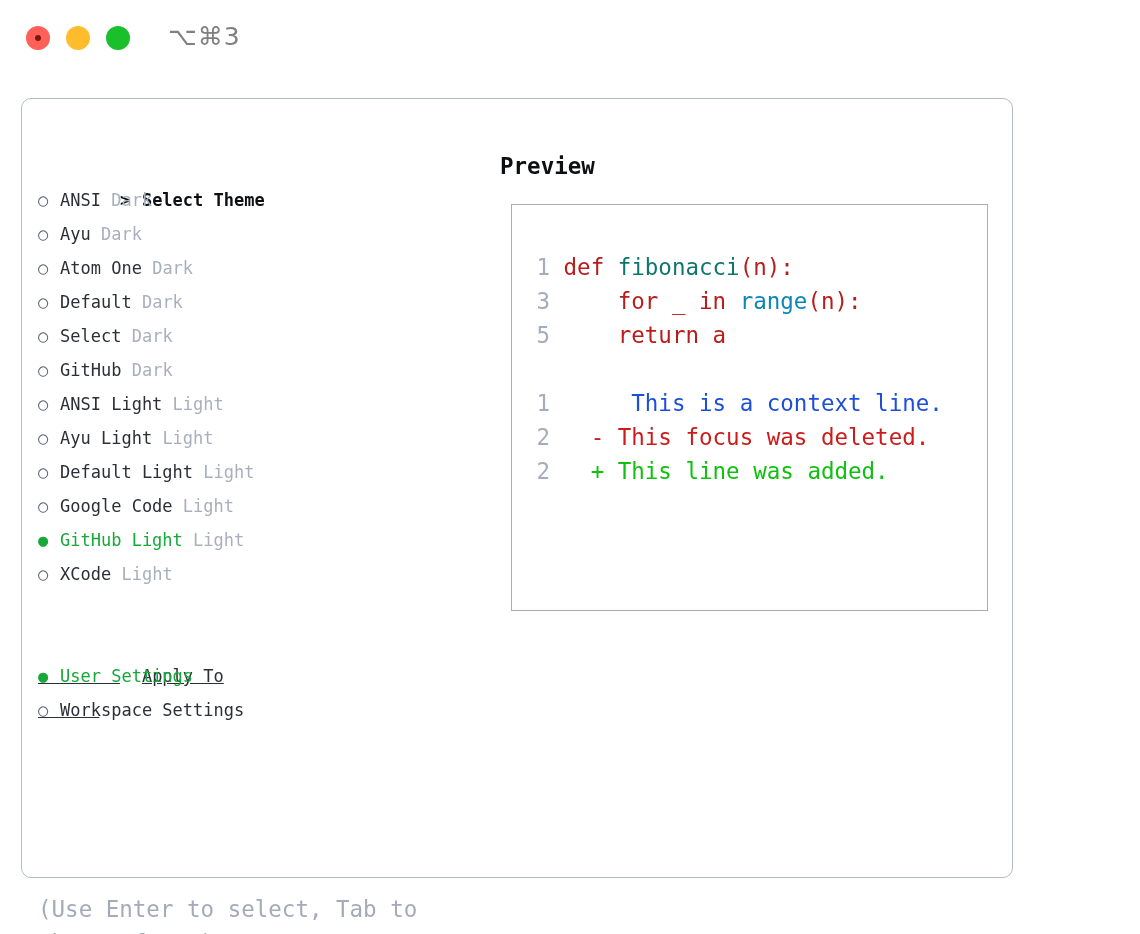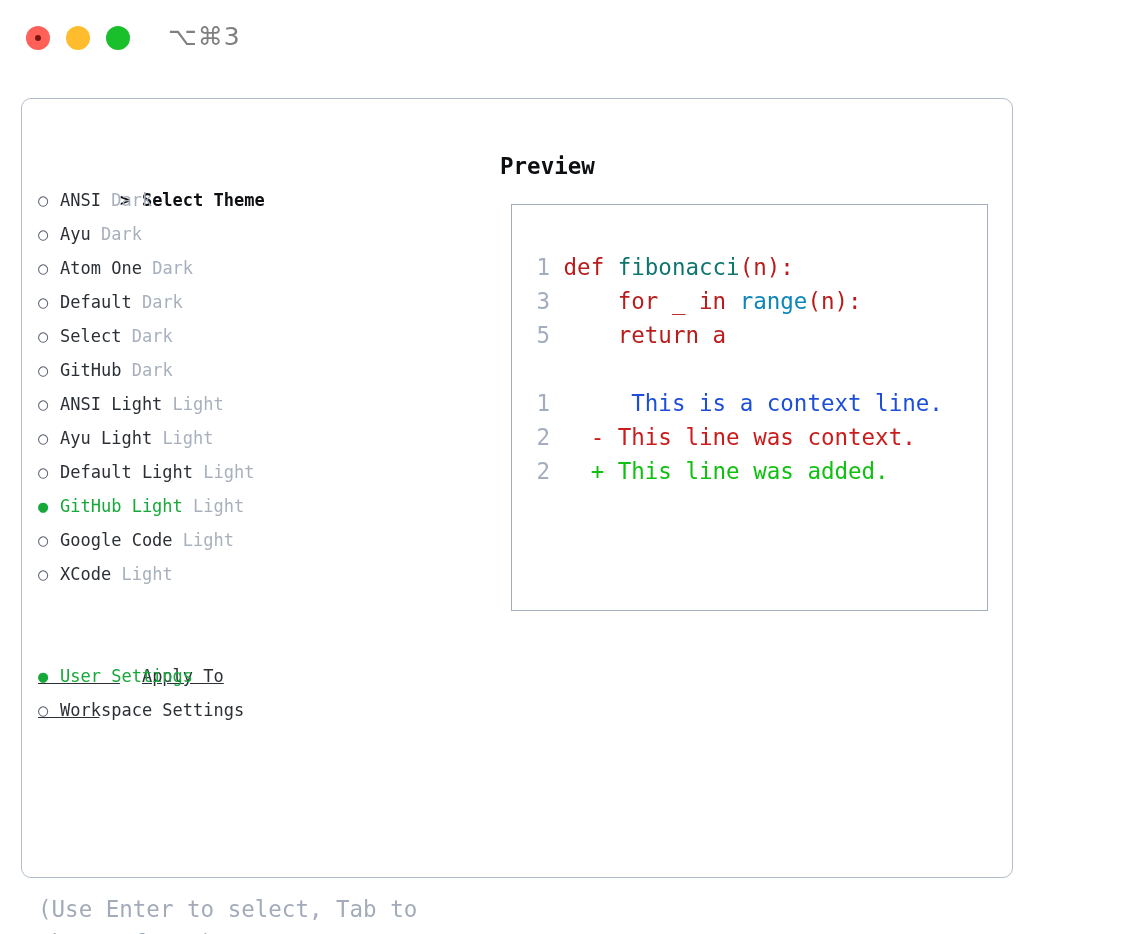--- a/index.html
+++ b/index.html
@@ -206,22 +206,22 @@
       <div id="theme-list">
           <div class="row"><span class="marker dot-hollow">○</span><span class="name">ANSI</span><span> </span><span class="tag">Dark</span></div>
           <div class="row"><span class="marker dot-hollow">○</span><span class="name">Ayu</span><span> </span><span class="tag">Dark</span></div>
           <div class="row"><span class="marker dot-hollow">○</span><span class="name">Atom One</span><span> </span><span class="tag">Dark</span></div>
           <div class="row"><span class="marker dot-hollow">○</span><span class="name">Default</span><span> </span><span class="tag">Dark</span></div>
           <div class="row"><span class="marker dot-hollow">○</span><span class="name">Select</span><span> </span><span class="tag">Dark</span></div>
           <div class="row"><span class="marker dot-hollow">○</span><span class="name">GitHub</span><span> </span><span class="tag">Dark</span></div>
           <div class="row"><span class="marker dot-hollow">○</span><span class="name">ANSI Light</span><span> </span><span class="tag">Light</span></div>
           <div class="row"><span class="marker dot-hollow">○</span><span class="name">Ayu Light</span><span> </span><span class="tag">Light</span></div>
           <div class="row"><span class="marker dot-hollow">○</span><span class="name">Default Light</span><span> </span><span class="tag">Light</span></div>
+          <div class="row"><span class="marker dot-hollow">○</span><span class="name">Google Code</span><span> </span><span class="tag">Light</span></div>
           <div class="row selected"><span class="marker dot-filled">●</span><span class="name">GitHub Light</span><span> </span><span class="tag">Light</span></div>
-          <div class="row"><span class="marker dot-hollow">○</span><span class="name">Google Code</span><span> </span><span class="tag">Light</span></div>
           <div class="row"><span class="marker dot-hollow">○</span><span class="name">XCode</span><span> </span><span class="tag">Light</span></div>
         </div>
 
       <div class="spacer-row"></div>
 
       <div class="row section-row">
         <span class="marker"> </span><span>Apply To</span>
       </div>
       <div id="apply-to-list">
           <div class="row selected"><span class="marker dot-filled">●</span><span class="name">User Settings</span></div>
@@ -238,20 +238,20 @@
     <div class="preview-box">
       <div class="code-area">
         <div id="code-lines">
             <div class="code-line"><span class="gutter">1</span> <span class="tok-plain">def </span><span class="tok-func">fibonacci</span><span class="tok-plain">(n):</span></div>
             <div class="code-line"><span class="gutter">3</span> <span class="tok-plain">    for _ in </span><span class="tok-builtin">range</span><span class="tok-plain">(n):</span></div>
             <div class="code-line"><span class="gutter">5</span> <span class="tok-plain">    return a</span></div>
           </div>
         <div class="gap-line"></div>
         <div id="diff-lines">
             <div class="code-line"><span class="gutter">1</span>   <span class="diff-context"> </span><span class="diff-context">  This is a context line.</span></div>
-            <div class="code-line"><span class="gutter">2</span>   <span class="diff-del">-</span><span class="diff-del"> This line was context.</span></div>
+            <div class="code-line"><span class="gutter">2</span>   <span class="diff-del">-</span><span class="diff-del"> This focus was deleted.</span></div>
             <div class="code-line"><span class="gutter">2</span>   <span class="diff-add">+</span><span class="diff-add"> This line was added.</span></div>
           </div>
       </div>
     </div>
 
   </div>
 </div>
 
 </body></html>

